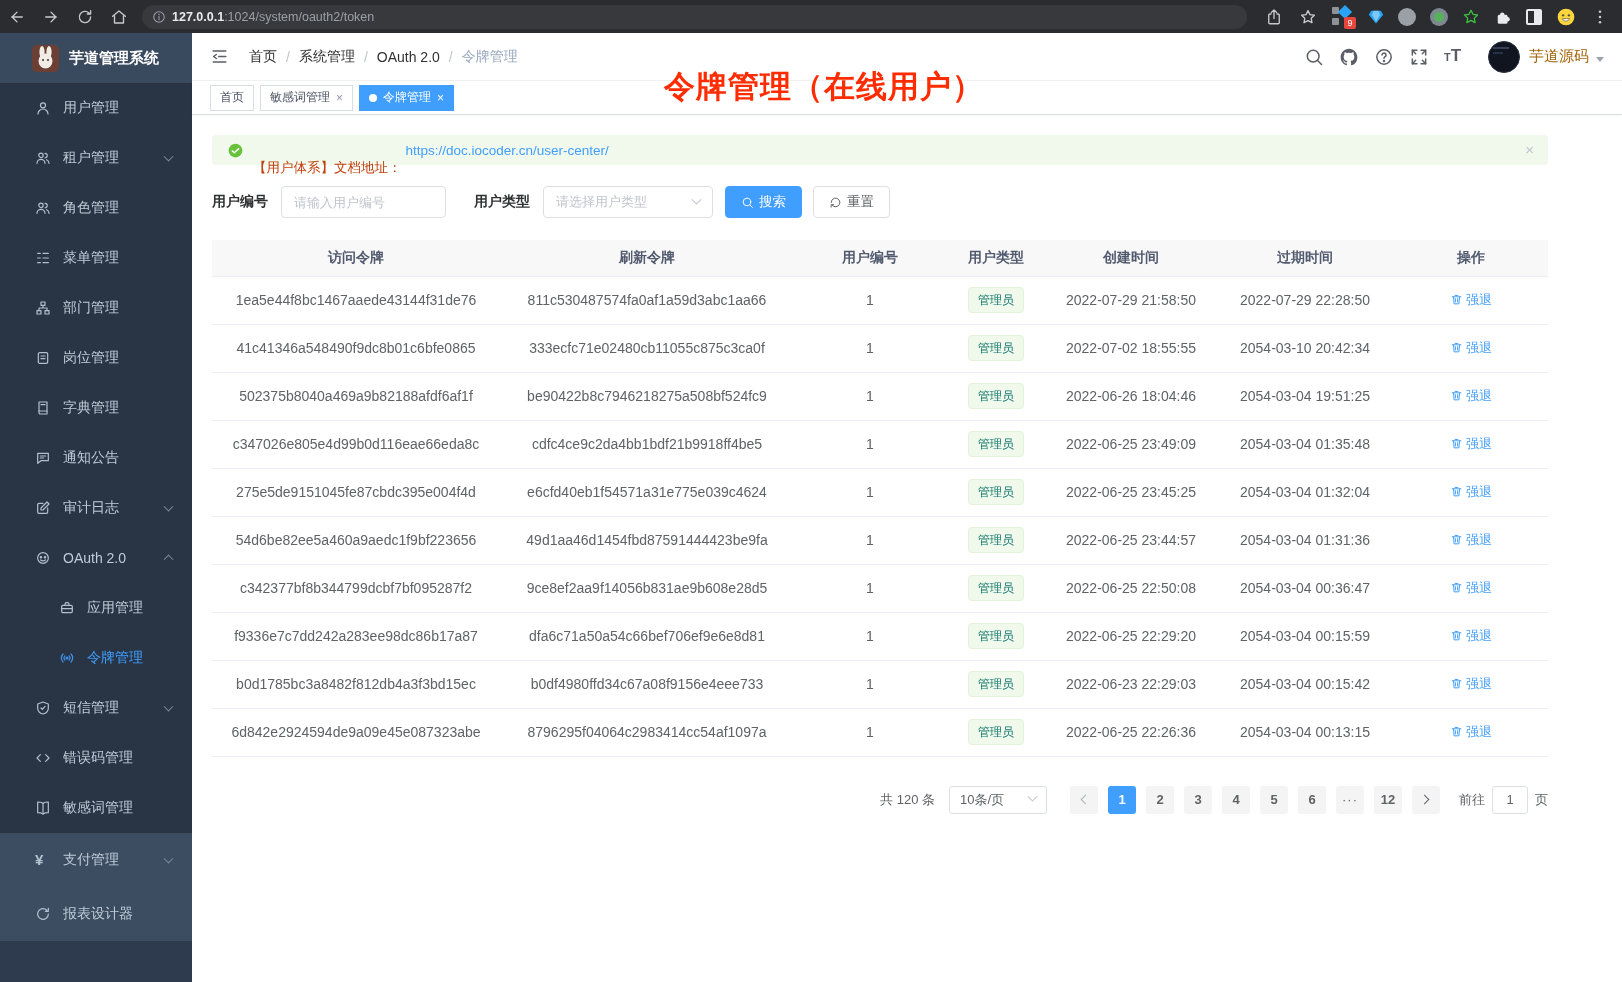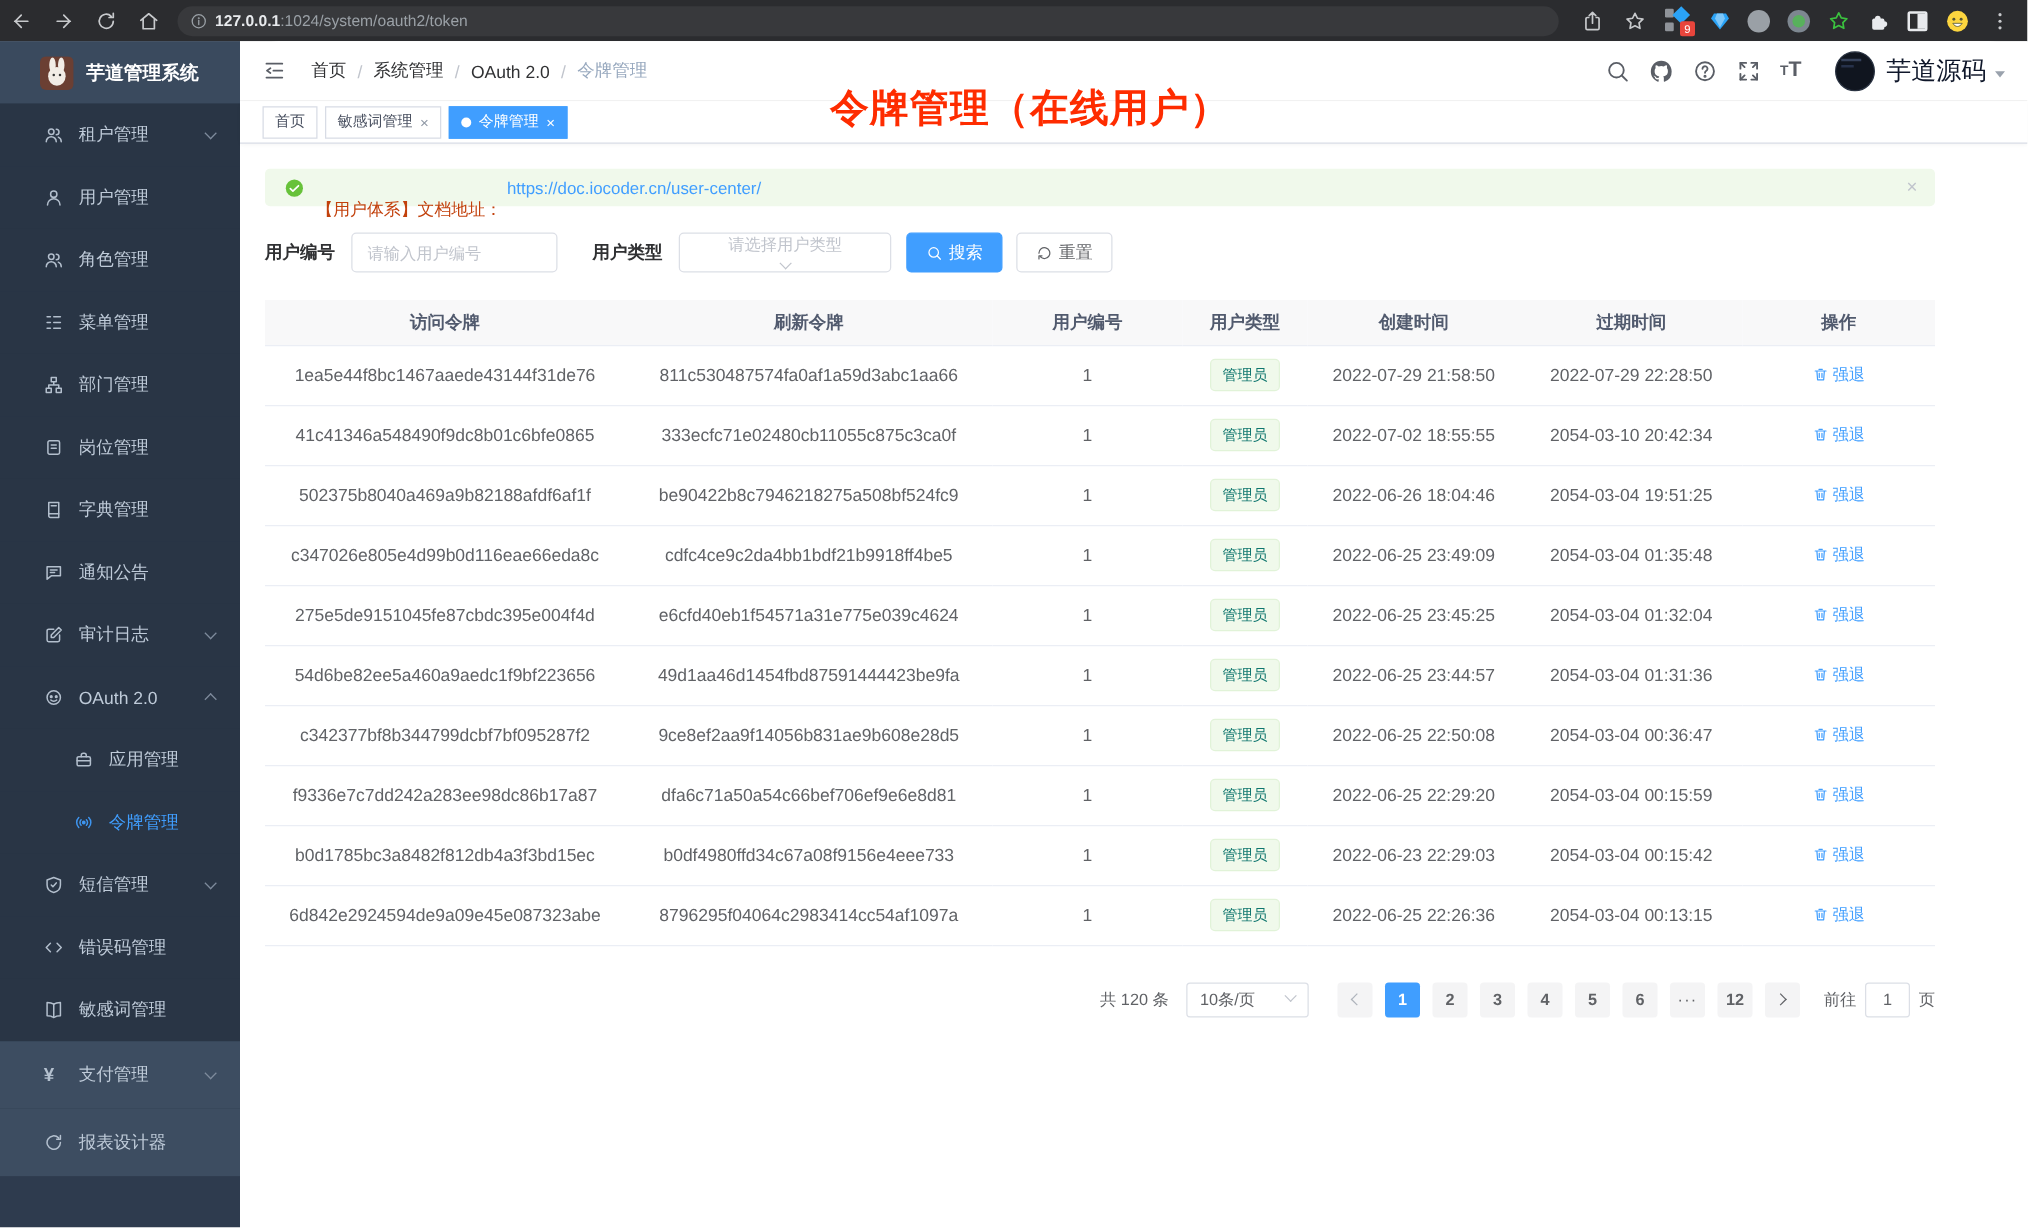--- a/index.html
+++ b/index.html
@@ -63,21 +63,21 @@
   .crumb.current { color:#97a8be; }
   .hd-right { margin-left:auto; display:flex; align-items:center; }
   .hd-btn { width:20px; height:20px; color:#5a5e66; margin-left:15px; cursor:pointer; }
   .hd-btn svg { width:100%; height:100%; }
   .fs-ico { display:flex; align-items:flex-end; font-weight:700; color:#5a5e66; }
   .fs-s { font-size:11px; line-height:13px; }
   .fs-b { font-size:17px; line-height:17px; }
   .hd-avatar { width:32px; height:32px; border-radius:50%; background:#10151f; margin-left:18px; border:1px solid #2a3342; position:relative; overflow:hidden; }
   .hd-avatar::after{content:"";position:absolute;left:4px;top:5px;width:16px;height:2px;background:#35415a;}
   .hd-avatar::before{content:"";position:absolute;left:4px;top:10px;width:10px;height:2px;background:#26314a;}
-  .hd-user { font-size:20px; color:#0f172a; margin-left:9px; white-space:nowrap; }
+  .hd-user { font-size:15px; color:#a16207; margin-left:9px; white-space:nowrap; }
   .caret-down { width:0; height:0; border-left:4.5px solid transparent; border-right:4.5px solid transparent; border-top:5.5px solid #9aa2ad; margin-left:7px; margin-top:6px; }
 
   
   .tabbar { height:34px; background:#fff; border-bottom:1px solid #d8dce5; display:flex; align-items:center; padding-left:18px; box-shadow:0 1px 3px rgba(0,0,0,.04); }
   .tab { height:26px; display:flex; align-items:center; border:1px solid #d8dce5; background:#fff; color:#495060; font-size:12px; padding:0 9px; margin-right:6px; cursor:pointer; white-space:nowrap; }
   .tab .dot { width:8px; height:8px; border-radius:50%; background:#fff; margin-right:6px; }
   .tab .tab-x { margin-left:6px; font-size:12px; color:#8f98a5; line-height:1; }
   .tab.active { background:#409eff; border-color:#409eff; color:#fff; }
   .tab.active .tab-x { color:#fff; }
 
@@ -89,21 +89,21 @@
   .alert-check { width:15px; height:15px; flex:0 0 auto; }
   .alert-check svg { width:100%; height:100%; }
   .alert-text { font-size:13.5px; color:#c2410c; margin-left:10px;margin-top:36px; }
   .alert-link { font-size:13.5px; color:#409eff; margin-left:4px; text-decoration:none; }
   .alert-x { position:absolute; right:14px; top:7px; color:#c0c4cc; font-size:15px; cursor:pointer; line-height:1; }
 
   .form-row { display:flex; align-items:center; margin-top:21px; height:32px; }
   .f-label { font-size:14px; font-weight:700; color:#303133; margin-right:13px; white-space:nowrap; }
   .f-input { width:165px; height:32px; border:1px solid #dcdfe6; border-radius:4px; padding:0 12px; font-size:13px; color:#606266; font-family:inherit; }
   .f-input::placeholder { color:#c0c4cc; }
-  .f-select { width:170px; height:32px; border:1px solid #dcdfe6; border-radius:4px; padding:0 12px; display:flex; align-items:center; justify-content:space-between; cursor:pointer; margin-right:12px;flex-direction:column; }
+  .f-select { width:170px; height:32px; border:1px solid #dcdfe6; border-radius:4px; padding:0 12px; display:flex; align-items:center; justify-content:space-between; cursor:pointer; margin-right:12px; }
   .f-select .ph { font-size:13px; color:#c0c4cc; }
   .sel-chev { width:7px; height:7px; border-right:1.4px solid #c0c4cc; border-bottom:1.4px solid #c0c4cc; transform:rotate(45deg) translate(-2px,-2px); }
   .gap28 { width:28px; }
   .btn { height:32px; border-radius:4px; font-size:13.5px; display:flex; align-items:center; padding:0 15px; cursor:pointer; border:1px solid transparent; font-family:inherit; }
   .btn .bico { width:13px; height:13px; margin-right:5px; }
   .btn .bico svg { width:100%; height:100%; }
   .btn-primary { background:#409eff; border-color:#409eff; color:#fff; }
   .btn-plain { background:#fff; border-color:#dcdfe6; color:#606266; margin-left:11px; }
 
   table.grid { width:1336px; margin-top:22px; border-collapse:collapse; table-layout:fixed; }
@@ -225,35 +225,35 @@
               <circle cx="11" cy="15" r="1" fill="#333"></circle>
               <circle cx="16" cy="15" r="1" fill="#333"></circle>
             </svg>
         </span>
         <span class="logo-title">芋道管理系统</span>
       </div>
       <div class="menu">
 
           <div class="menu-item">
             <span class="mi-icon"><svg viewBox="0 0 24 24" fill="none" stroke="currentColor" stroke-width="1.8" stroke-linecap="round" stroke-linejoin="round">
+                <circle cx="12" cy="8" r="3.8"></circle>
+                <path d="M4.5 21c0-4.1 3.4-7.5 7.5-7.5s7.5 3.4 7.5 7.5"></path>
+              </svg></span>
+            <span class="mi-label">用户管理</span>
+
+          </div>
+
+          <div class="menu-item">
+            <span class="mi-icon"><svg viewBox="0 0 24 24" fill="none" stroke="currentColor" stroke-width="1.8" stroke-linecap="round" stroke-linejoin="round">
                 <circle cx="9" cy="8" r="3.3"></circle>
                 <path d="M3 20c0-3.3 2.7-6 6-6s6 2.7 6 6"></path>
                 <path d="M15 5a3.3 3.3 0 0 1 0 6.6M17.5 14.6c2.1 1 3.5 3 3.5 5.4"></path>
               </svg></span>
             <span class="mi-label">租户管理</span>
             <span class="chev"></span>
-          </div>
-
-          <div class="menu-item">
-            <span class="mi-icon"><svg viewBox="0 0 24 24" fill="none" stroke="currentColor" stroke-width="1.8" stroke-linecap="round" stroke-linejoin="round">
-                <circle cx="12" cy="8" r="3.8"></circle>
-                <path d="M4.5 21c0-4.1 3.4-7.5 7.5-7.5s7.5 3.4 7.5 7.5"></path>
-              </svg></span>
-            <span class="mi-label">用户管理</span>
-
           </div>
 
           <div class="menu-item">
             <span class="mi-icon"><svg viewBox="0 0 24 24" fill="none" stroke="currentColor" stroke-width="1.8" stroke-linecap="round" stroke-linejoin="round">
                 <circle cx="9" cy="8" r="3.3"></circle>
                 <path d="M3 20c0-3.3 2.7-6 6-6s6 2.7 6 6"></path>
                 <path d="M15 5a3.3 3.3 0 0 1 0 6.6M17.5 14.6c2.1 1 3.5 3 3.5 5.4"></path>
               </svg></span>
             <span class="mi-label">角色管理</span>
 

